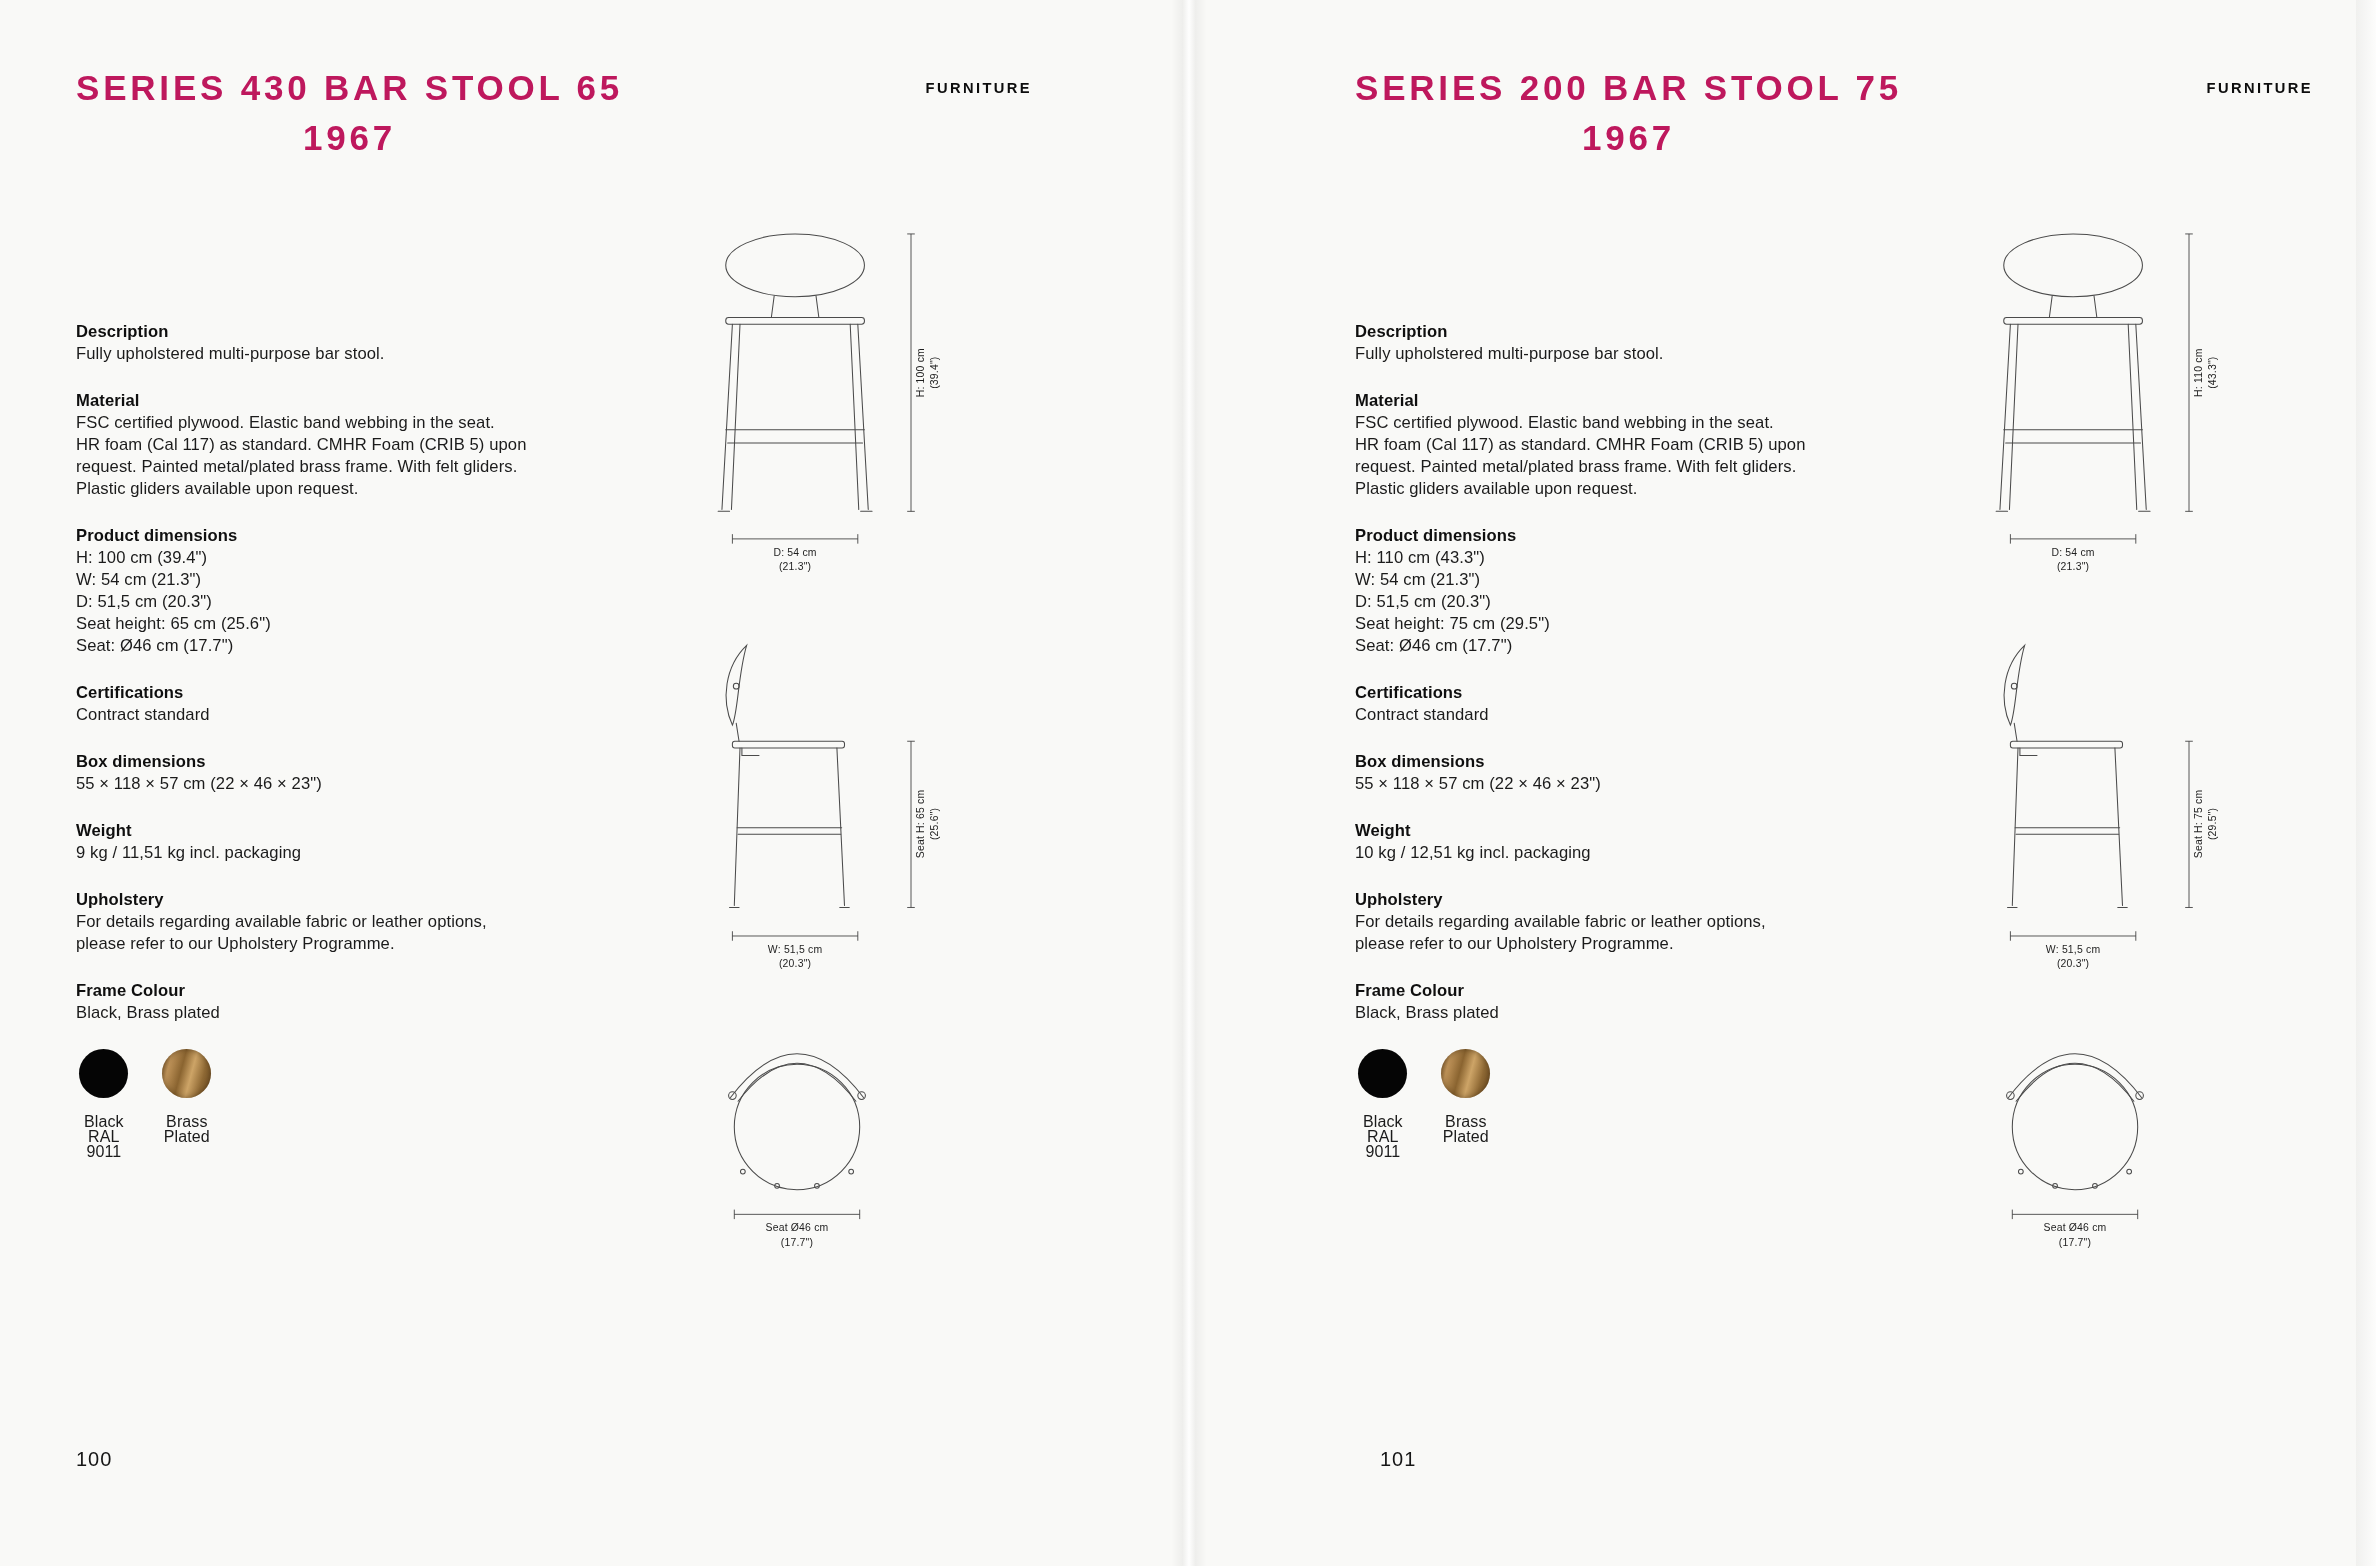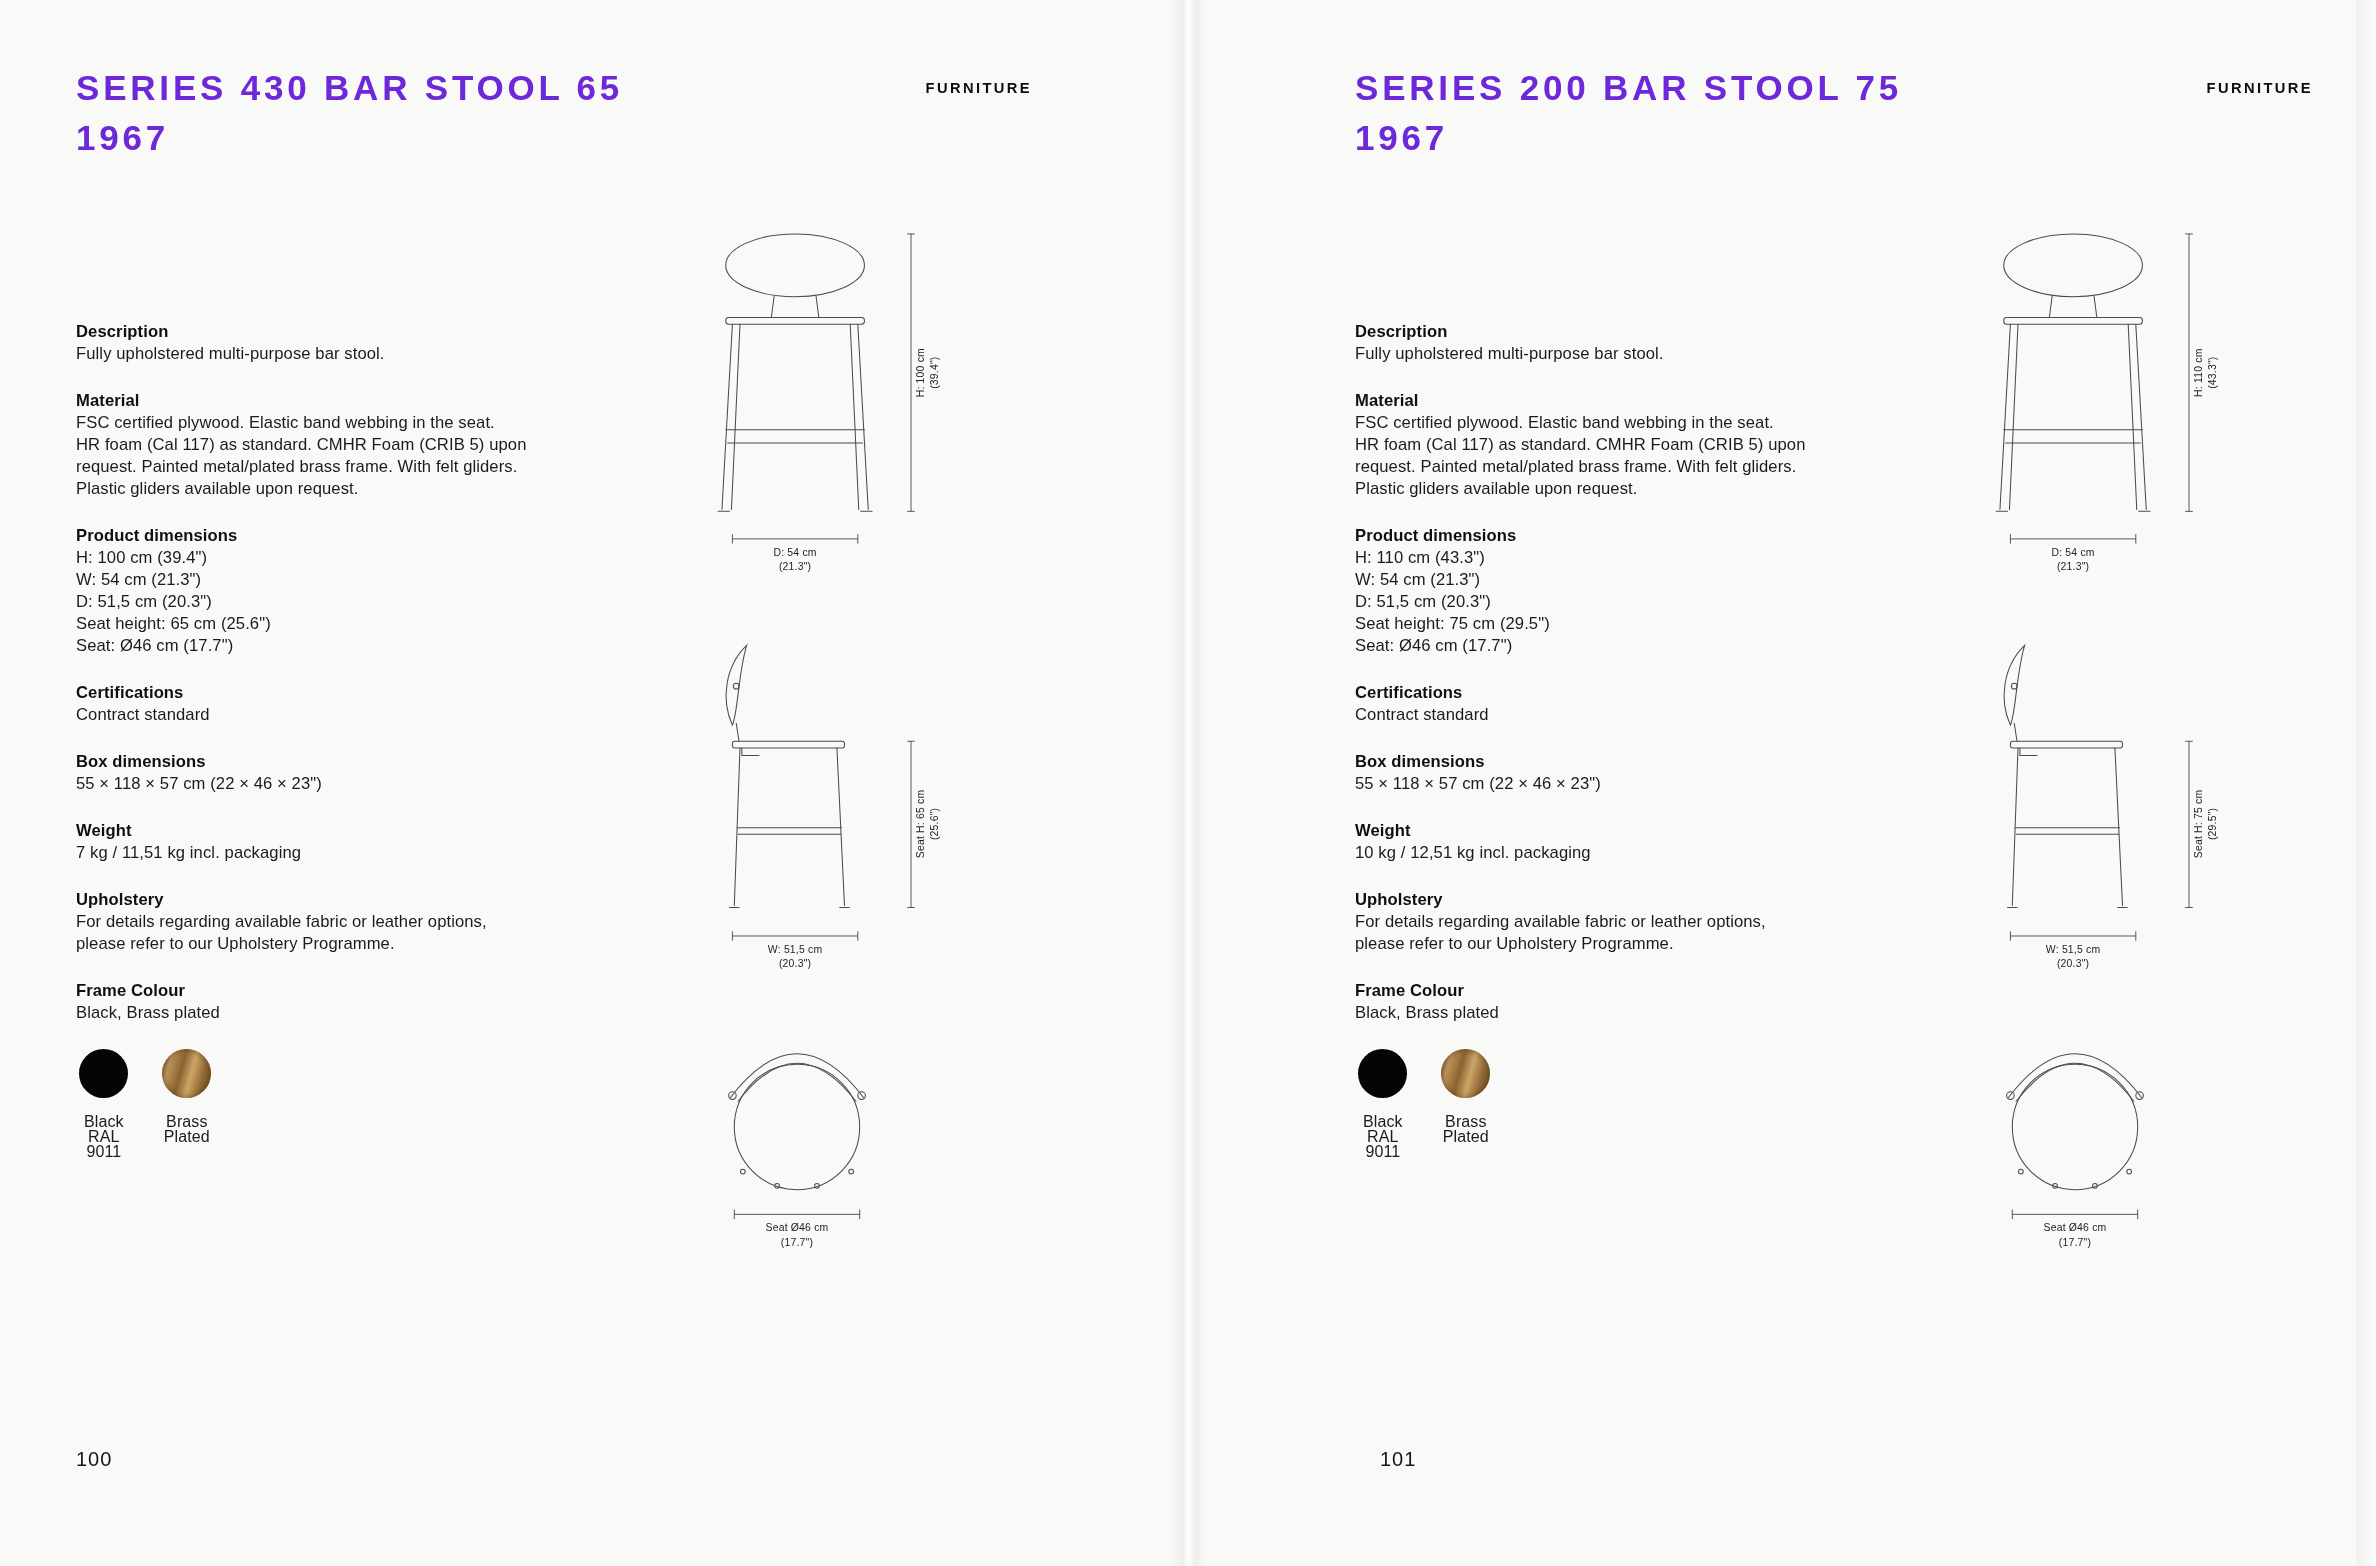--- a/index.html
+++ b/index.html
@@ -20,21 +20,21 @@
                rgba(255,255,255,0.85) 50%, rgba(0,0,0,0.045) 68%, rgba(0,0,0,0) 100%);
     pointer-events:none;
   }
   .edge-right {
     position:absolute; top:0; right:0; width:21px; height:100%;
     background:linear-gradient(90deg, rgba(0,0,0,0.035), rgba(255,255,255,0.7));
     pointer-events:none;
   }
 
   .title { position:absolute; top:63px; left:76px; font-size:35px; font-weight:700;
-           letter-spacing:3.8px; line-height:50px; color:#6d28d9; }
+           letter-spacing:3.8px; line-height:50px; color:#be185d;text-align:center; }
   .page.right .title { left:166px; }
 
   .category { position:absolute; top:80px; font-size:14.7px; font-weight:700;
               letter-spacing:2.4px; color:#0d0d0d; }
   .page.left  .category { right:156px; }
   .page.right .category { right:64px; }
 
   .specs { position:absolute; top:321px; left:76px; width:485px;
            font-size:16.6px; line-height:22px; letter-spacing:0.1px; color:#1b1b1b; }
   .page.right .specs { left:166px; }
@@ -99,21 +99,21 @@
       <div class="spec">
         <h3>Certifications</h3>
         <p>Contract standard</p>
       </div>
       <div class="spec">
         <h3>Box dimensions</h3>
         <p>55 × 118 × 57 cm (22 × 46 × 23")</p>
       </div>
       <div class="spec">
         <h3>Weight</h3>
-        <p>7 kg / 11,51 kg incl. packaging</p>
+        <p>9 kg / 11,51 kg incl. packaging</p>
       </div>
       <div class="spec">
         <h3>Upholstery</h3>
         <p>For details regarding available fabric or leather options,</p>
         <p>please refer to our Upholstery Programme.</p>
       </div>
       <div class="spec">
         <h3>Frame Colour</h3>
         <p>Black, Brass plated</p>
       </div>

